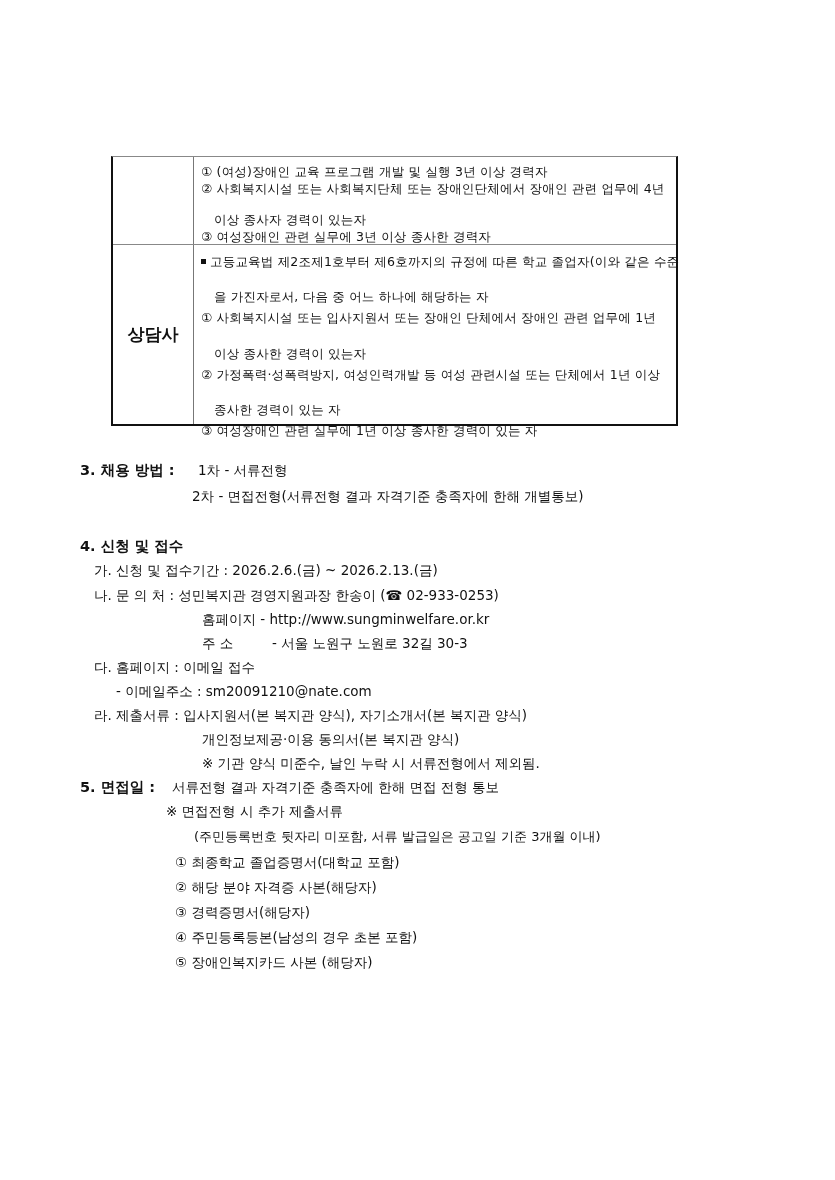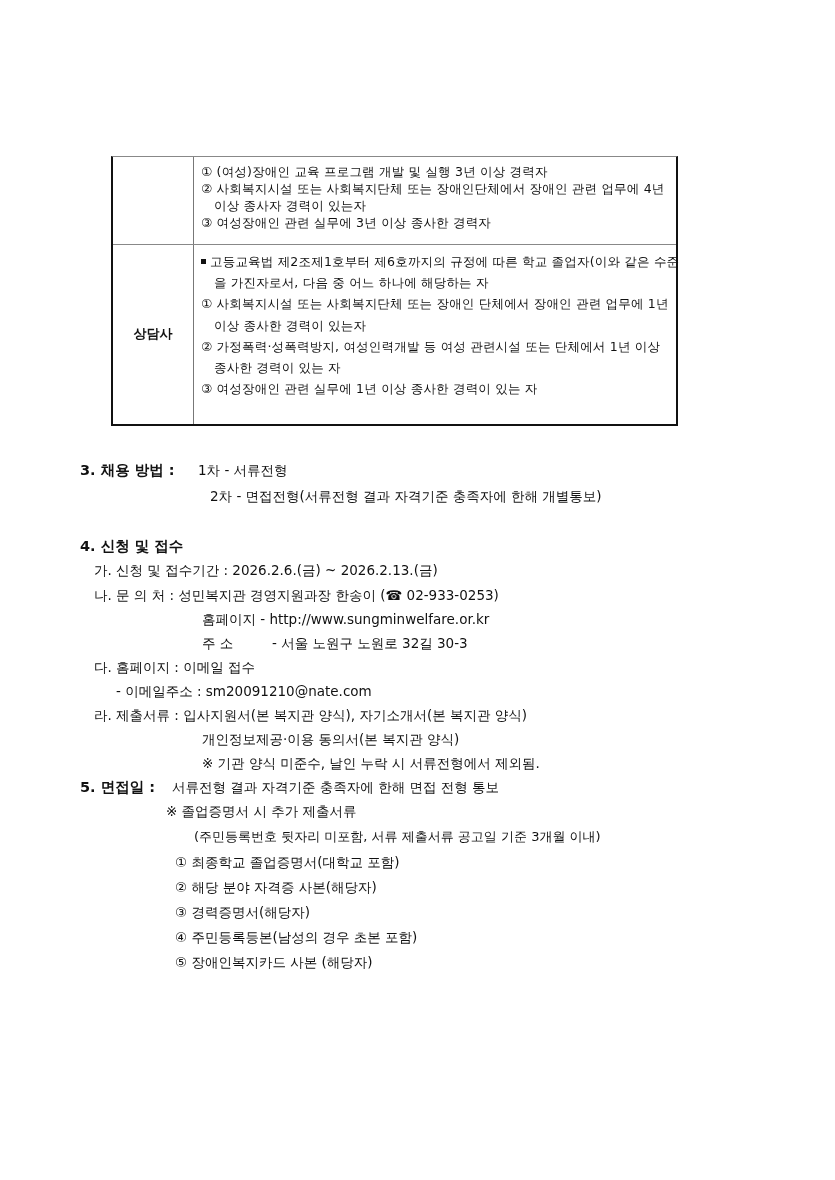--- a/index.html
+++ b/index.html
@@ -16,25 +16,25 @@
     border-left: 2px solid #111; border-right: 2px solid #111;
     border-top: 1px solid #888; border-bottom: 2px solid #111;
     box-sizing: border-box;
   }
   .tbl .divv { position: absolute; left: 80px; top: 0; bottom: 0; border-left: 1px solid #777; }
   .tbl .divh { position: absolute; left: 0; right: 0; top: 87px; border-top: 1px solid #888; }
   .cell-text { position: absolute; font-size: 12.5px; line-height: 17px; color: #111; letter-spacing: 0.2px; }
   .row1 { left: 88px; top: 6px; width: 530px; }
   .row2 { left: 88px; top: 94px; width: 530px; line-height: 21.2px; }
   .line { display: block; white-space: nowrap; }
-  .indent { padding-left: 13px; }
+  .indent { padding-left: 13px; margin-top: 14px; }
   .label-cell {
     position: absolute; left: 0; width: 80px; top: 87px; bottom: 0;
     display: flex; align-items: center; justify-content: center;
-    font-weight: bold; font-size: 13px;
+    font-weight: bold; font-size: 17px;
   }
   .bullet-sq { display: inline-block; width: 5px; height: 5px; background: #111; margin-right: 4px; vertical-align: 2px; }
 
   
   .h { font-weight: bold; font-size: 14.5px; }
   .t { font-size: 13.5px; }
   .t2 { font-size: 13px; }
 </style>
 </head>
 <body>
@@ -48,45 +48,45 @@
     <span class="line">② 사회복지시설 또는 사회복지단체 또는 장애인단체에서 장애인 관련 업무에 4년</span>
     <span class="line indent">이상 종사자 경력이 있는자</span>
     <span class="line">③ 여성장애인 관련 실무에 3년 이상 종사한 경력자</span>
   </div>
 
   <div class="label-cell">상담사</div>
 
   <div class="cell-text row2">
     <span class="line"><span class="bullet-sq"></span><span>고등교육법 제2조제1호부터 제6호까지의 규정에 따른 학교 졸업자(이와 같은 수준</span></span>
     <span class="line indent">을 가진자로서, 다음 중 어느 하나에 해당하는 자</span>
-    <span class="line">① 사회복지시설 또는 사회복지단체 또는 장애인 단체에서 장애인 관련 업무에 1년</span>
+    <span class="line">① 사회복지시설 또는 입사지원서 또는 장애인 단체에서 장애인 관련 업무에 1년</span>
     <span class="line indent">이상 종사한 경력이 있는자</span>
     <span class="line">② 가정폭력·성폭력방지, 여성인력개발 등 여성 관련시설 또는 단체에서 1년 이상</span>
     <span class="line indent">종사한 경력이 있는 자</span>
     <span class="line">③ 여성장애인 관련 실무에 1년 이상 종사한 경력이 있는 자</span>
   </div>
 </div>
 
 <div class="abs h" style="left:80px; top:461px;">3. 채용 방법 :</div>
 <div class="abs t" style="left:198px; top:462px;text-align:right;">1차 - 서류전형</div>
-<div class="abs t" style="left:192px; top:488px;margin-left:18px;">2차 - 면접전형(서류전형 결과 자격기준 충족자에 한해 개별통보)</div>
+<div class="abs t" style="left:192px; top:488px;">2차 - 면접전형(서류전형 결과 자격기준 충족자에 한해 개별통보)</div>
 
 <div class="abs h" style="left:80px; top:537px;">4. 신청 및 접수</div>
 <div class="abs t" style="left:94px; top:562px;">가. 신청 및 접수기간 : 2026.2.6.(금) ~ 2026.2.13.(금)</div>
 <div class="abs t" style="left:94px; top:587px;">나. 문 의 처 : 성민복지관 경영지원과장 한송이 (☎ 02-933-0253)</div>
 <div class="abs t" style="left:202px; top:611px;">홈페이지 - http://www.sungminwelfare.or.kr</div>
 <div class="abs t" style="left:202px; top:635px;">주       소</div>
 <div class="abs t" style="left:272px; top:635px;">- 서울 노원구 노원로 32길 30-3</div>
 <div class="abs t" style="left:94px; top:659px;">다. 홈페이지 : 이메일 접수</div>
 <div class="abs t" style="left:116px; top:683px;">- 이메일주소 : sm20091210@nate.com</div>
 <div class="abs t" style="left:94px; top:707px;">라. 제출서류 : 입사지원서(본 복지관 양식), 자기소개서(본 복지관 양식)</div>
 <div class="abs t" style="left:202px; top:731px;">개인정보제공·이용 동의서(본 복지관 양식)</div>
 <div class="abs t" style="left:202px; top:755px;">※ 기관 양식 미준수, 날인 누락 시 서류전형에서 제외됨.</div>
 
 <div class="abs h" style="left:80px; top:778px;">5. 면접일 :</div>
 <div class="abs t" style="left:172px; top:779px;">서류전형 결과 자격기준 충족자에 한해 면접 전형 통보</div>
-<div class="abs t" style="left:166px; top:803px;">※ 졸업증명서 시 추가 제출서류</div>
-<div class="abs t2" style="left:194px; top:828px;">(주민등록번호 뒷자리 미포함, 서류 제출서류 공고일 기준 3개월 이내)</div>
+<div class="abs t" style="left:166px; top:803px;">※ 면접전형 시 추가 제출서류</div>
+<div class="abs t2" style="left:194px; top:828px;">(주민등록번호 뒷자리 미포함, 서류 발급일은 공고일 기준 3개월 이내)</div>
 <div class="abs t" style="left:175px; top:854px;">① 최종학교 졸업증명서(대학교 포함)</div>
 <div class="abs t" style="left:175px; top:879px;">② 해당 분야 자격증 사본(해당자)</div>
 <div class="abs t" style="left:175px; top:904px;">③ 경력증명서(해당자)</div>
 <div class="abs t" style="left:175px; top:929px;">④ 주민등록등본(남성의 경우 초본 포함)</div>
 <div class="abs t" style="left:175px; top:954px;">⑤ 장애인복지카드 사본 (해당자)</div>
 
 </body></html>

